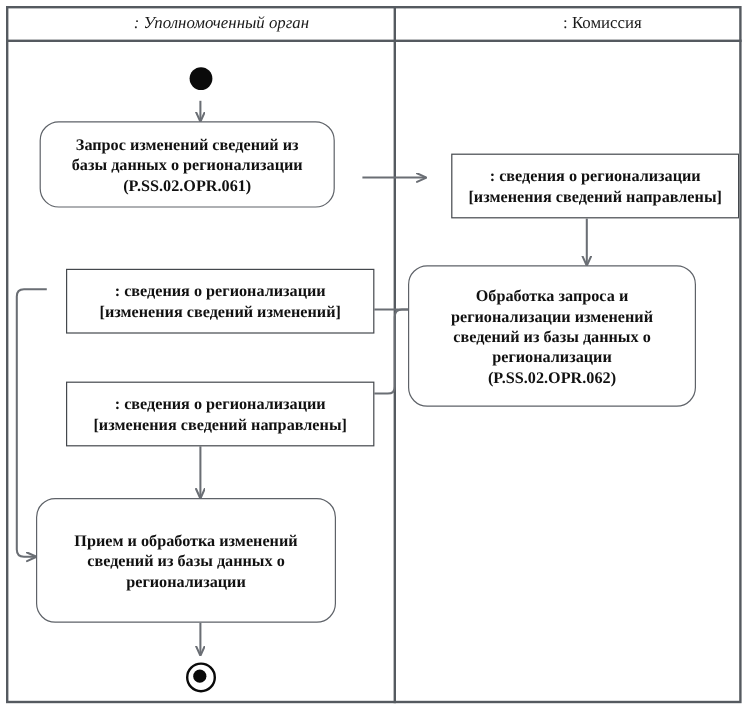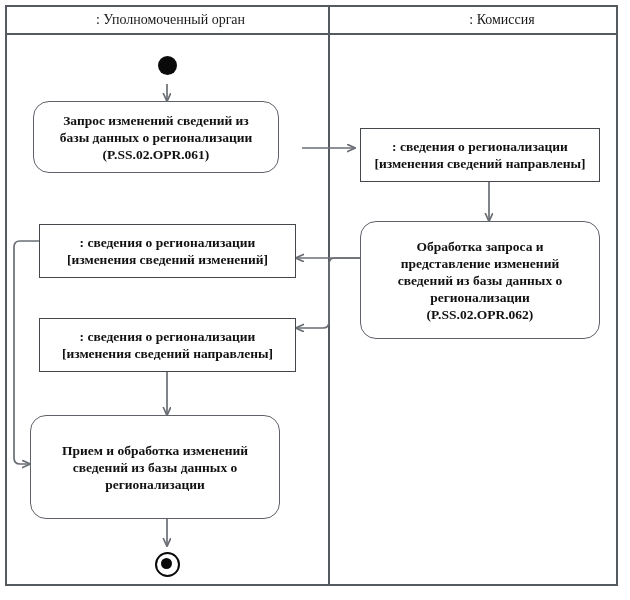--- a/index.html
+++ b/index.html
@@ -44,21 +44,21 @@
   .lane-title {
     position: absolute;
     top: 9px;
     height: 22px;
     line-height: 22px;
     text-align: center;
     font-size: 14px;
     color: #1a1a1a;
     white-space: nowrap;
   }
-  #lane-title-left  { left: 10px;   width: 321px; }
+  #lane-title-left  { left: 24px;   width: 321px; font-style: italic; }
   #lane-title-right { left: 330px; width: 344px; }
 
   
   .node {
     position: absolute;
     box-sizing: border-box;
     display: flex;
     flex-direction: column;
     align-items: center;
     justify-content: center;
@@ -71,20 +71,21 @@
   }
   .action {
     border: 1.6px solid #5e6268;
     border-radius: 16px;
     padding: 4px 10px;
   }
   .objectnode {
     border: 1.8px solid #44484d;
     border-radius: 0;
     padding: 3px 6px;
+    margin-left: 16px;
   }
   .node .ln { display: block; white-space: nowrap; font-weight: bold; }
 
   
   .initial-node {
     position: absolute;
     width: 19px;
     height: 19px;
     border-radius: 50%;
     background: #0a0a0a;
@@ -164,23 +165,23 @@
     <span class="ln">Запрос изменений сведений из</span>
     <span class="ln">базы данных о регионализации</span>
     <span class="ln">(P.SS.02.OPR.061)</span>
   </div>
 
   <div class="node objectnode" style="left:360px; top:128px; width:240px; height:54px;">
     <span class="ln">: сведения о регионализации</span>
     <span class="ln">[изменения сведений направлены]</span>
   </div>
 
-  <div class="node action" style="left:360px; top:221px; width:240px; height:118px;">
+  <div class="node action" style="left:340px; top:221px; width:240px; height:118px;">
     <span class="ln">Обработка запроса и</span>
-    <span class="ln">представление изменений</span>
+    <span class="ln">регионализации изменений</span>
     <span class="ln">сведений из базы данных о</span>
     <span class="ln">регионализации</span>
     <span class="ln">(P.SS.02.OPR.062)</span>
   </div>
 
   <div class="node objectnode" style="left:39px; top:224px; width:257px; height:54px;">
     <span class="ln">: сведения о регионализации</span>
     <span class="ln">[изменения сведений изменений]</span>
   </div>
 

